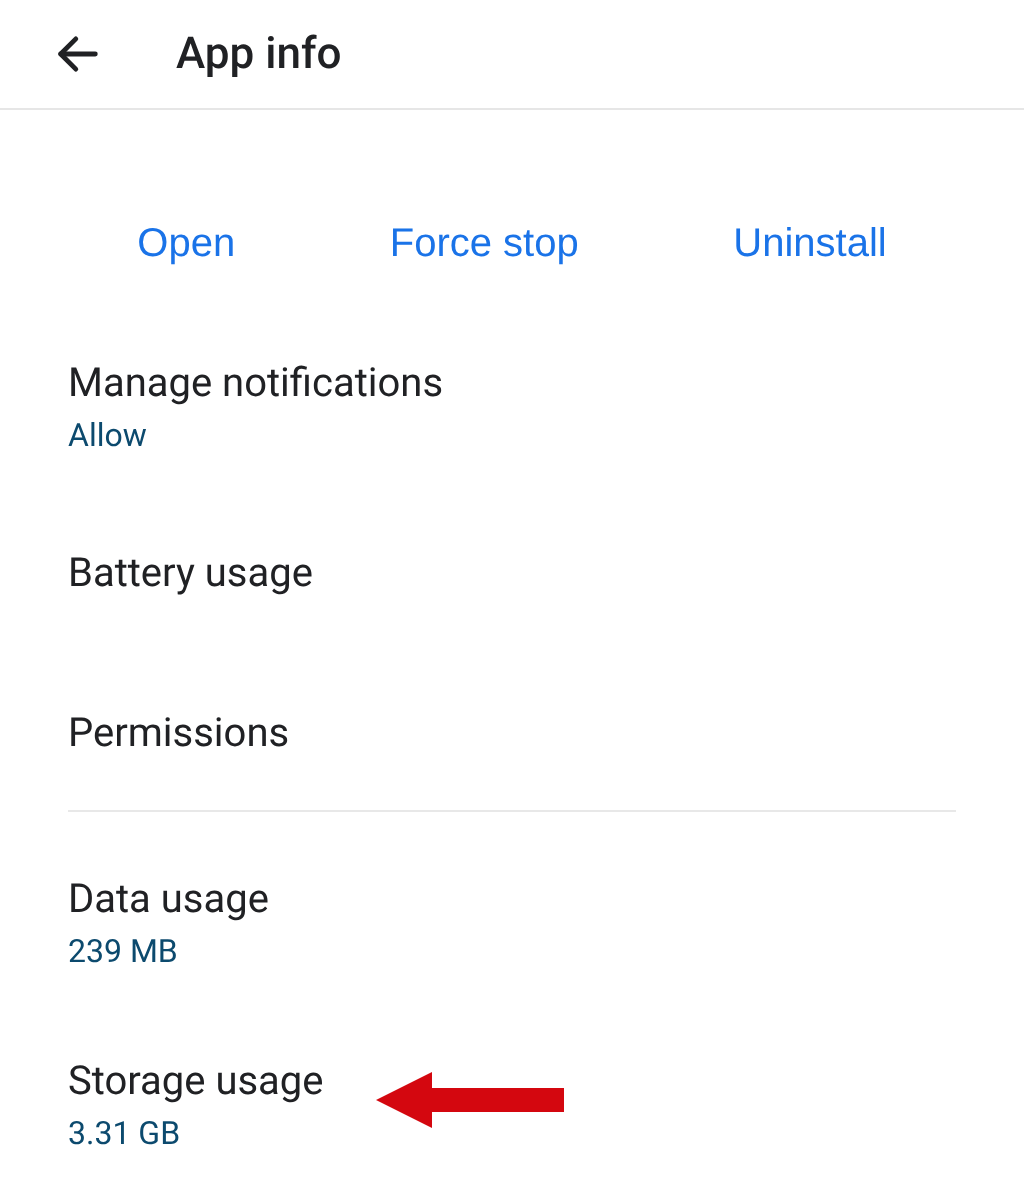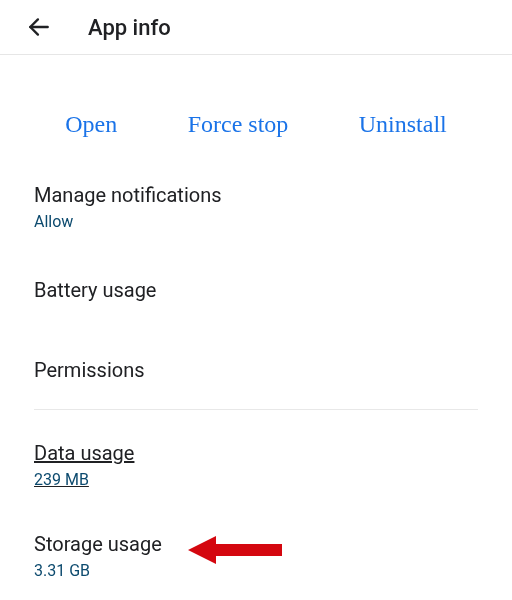--- a/index.html
+++ b/index.html
@@ -30,25 +30,25 @@
       font-weight: 500;
       color: #202124;
     }
     .action-row {
       display: flex;
       justify-content: space-around;
       align-items: center;
       padding: 56px 30px 28px 30px;
     }
     .action-btn {
-      font-size: 24px;
+      font-size: 20px;
       color: #1a73e8;
       background: none;
       border: none;
-      font-family: Liberation Serif, serif;
+      font-family: Liberation Sans, sans-serif;
       cursor: pointer;
     }
     .settings-list {
       padding: 0 0 0 0;
     }
     .setting-item {
       padding: 16px 34px 18px 34px;
       cursor: pointer;
     }
     .setting-label {
@@ -102,21 +102,21 @@
   <div class="setting-item" style="padding-top:28px; padding-bottom:26px;">
     <div class="setting-label">Battery usage</div>
   </div>
 
   <div class="setting-item" style="padding-top:28px;">
     <div class="setting-label">Permissions</div>
   </div>
 
   <div class="divider"></div>
 
-  <div class="setting-item" style="padding-top:14px;text-decoration:underline;">
+  <div class="setting-item" style="padding-top:14px;">
     <div class="setting-label">Data usage</div>
     <div class="setting-sub">239 MB</div>
   </div>
 
   <div class="setting-item" style="padding-top:24px;">
     <div class="setting-label">Storage usage</div>
     <div class="setting-sub">3.31 GB</div>
   </div>
 
 </div>

